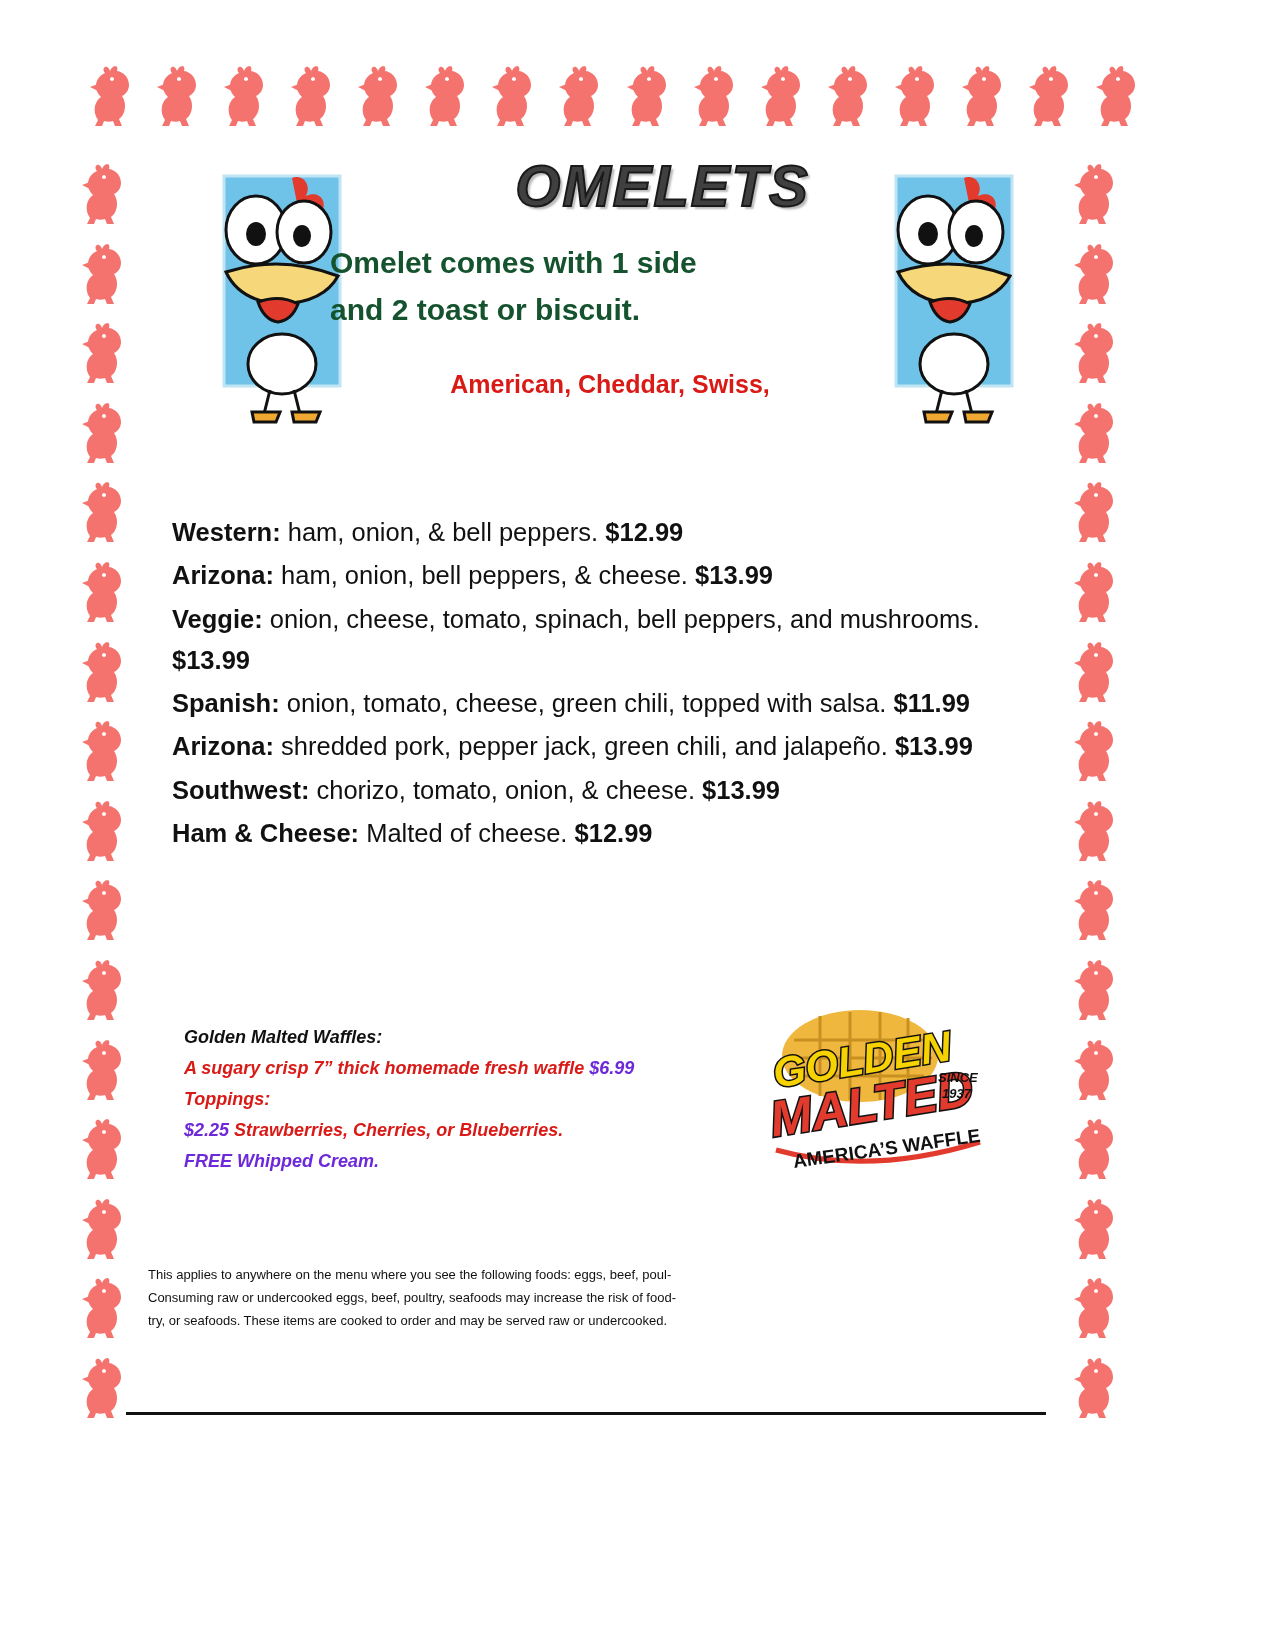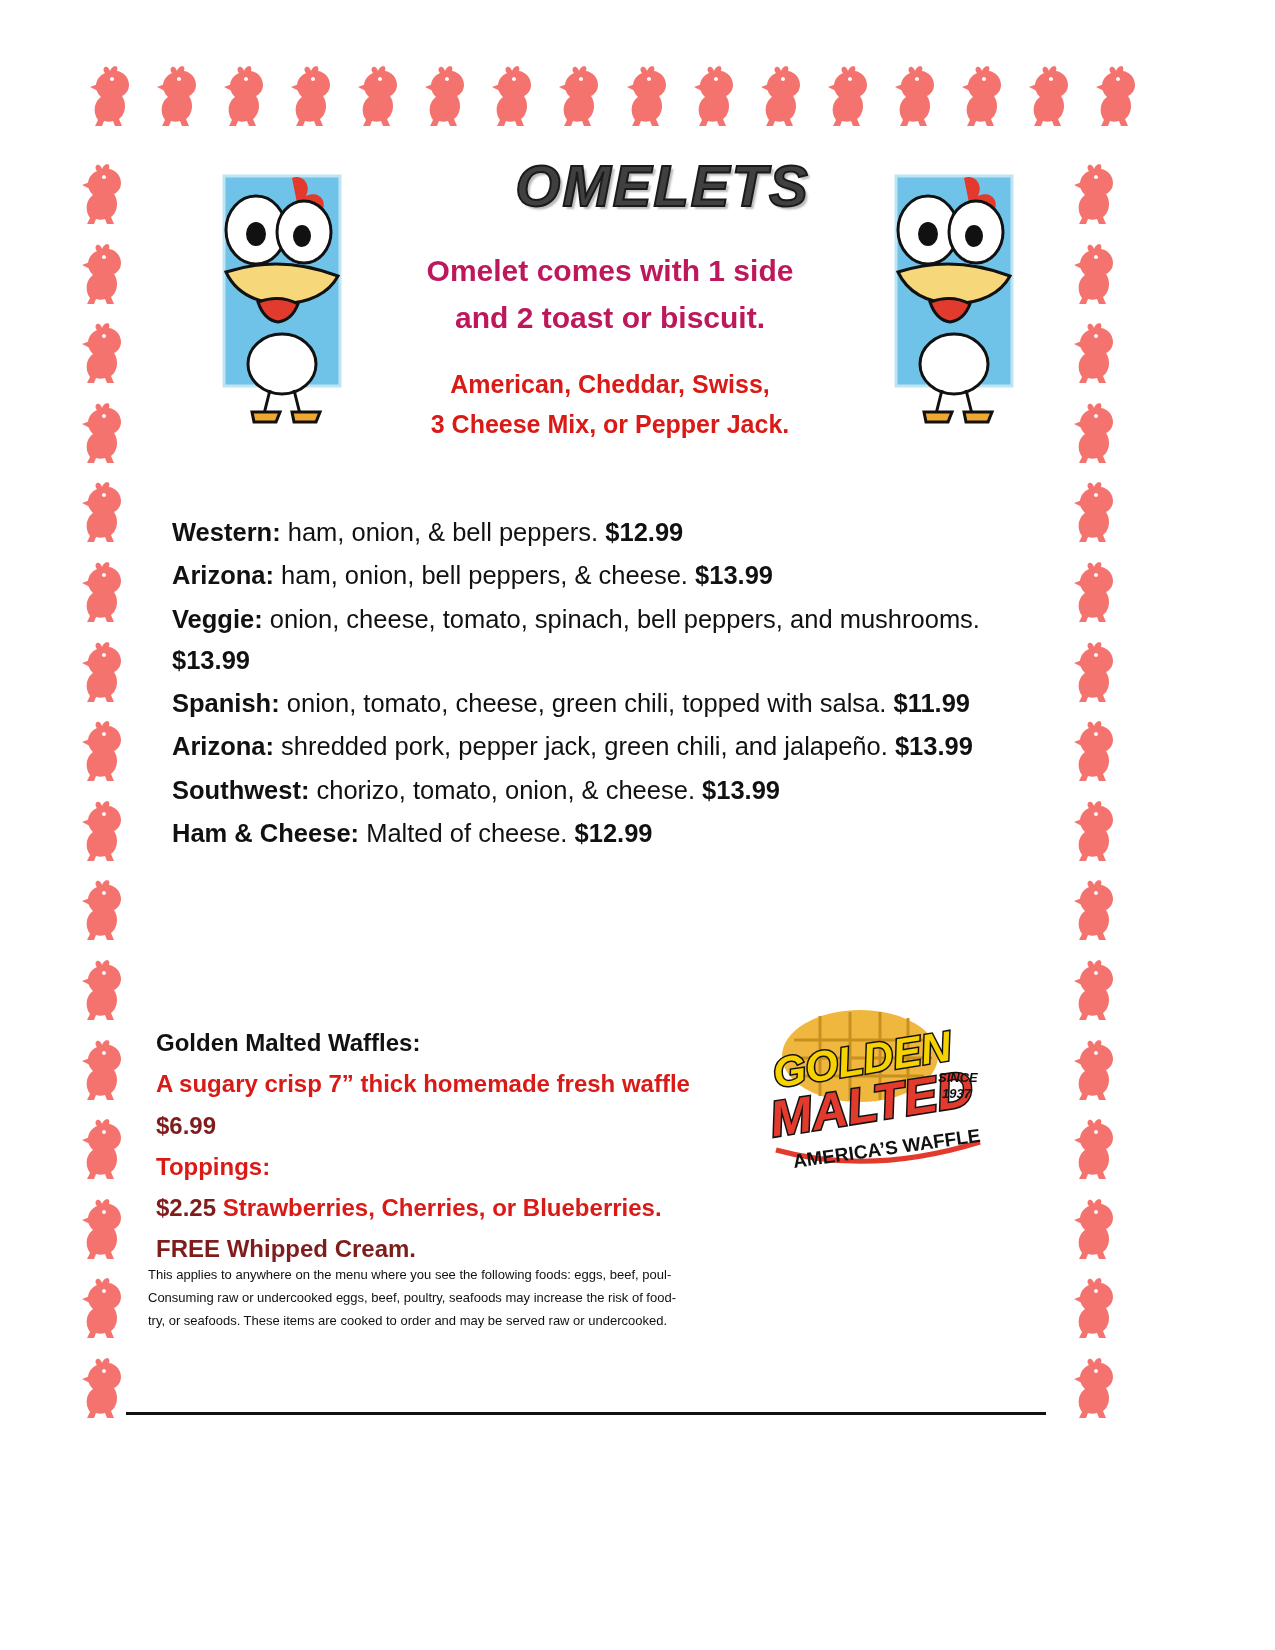--- a/index.html
+++ b/index.html
@@ -71,27 +71,26 @@
     letter-spacing: 2px;
     color: #404040;
     -webkit-text-stroke: 2px #1a1a1a;
     text-shadow: 3px 3px 2px rgba(120,120,120,0.5);
     font-family: "Liberation Sans", sans-serif;
     padding-left: 25px;
   }
 
   .subtitle {
     position: absolute;
-    top: 248px;
+    top: 240px;
     left: 330px;
     width: 560px;
-    text-align: center;
     font-size: 30px;
     font-weight: bold;
-    color: #be185d;
+    color: #14532d;
     line-height: 1.55;
   }
 
   .cheeses {
     position: absolute;
     top: 364px;
     left: 330px;
     width: 560px;
     text-align: center;
     font-size: 25px;
@@ -132,29 +131,30 @@
     font-weight: bold;
   }
   .item .price {
     font-weight: bold;
   }
 
   
   .waffles {
     position: absolute;
     top: 1022px;
-    left: 156px;
+    left: 184px;
     width: 600px;
-    font-size: 24px;
+    font-size: 18px;
     line-height: 1.72;
     color: #111;
+    font-style: italic;
   }
   .waffles .hdr { font-weight: bold; }
   .waffles .red { color: #d91a16; font-weight: bold; }
-  .waffles .blk { color: #7f1d1d; font-weight: bold; }
+  .waffles .blk { color: #6d28d9; font-weight: bold; }
 
   .logo {
     position: absolute;
     top: 1000px;
     left: 742px;
     width: 250px;
     height: 190px;
   }
 
   
@@ -516,21 +516,20 @@
 
   <div class="title">OMELETS</div>
 
   <div class="subtitle">
     <div>Omelet comes with 1 side</div>
     <div>and 2 toast or biscuit.</div>
   </div>
 
   <div class="cheeses">
     <div>American, Cheddar, Swiss,</div>
-    <div>3 Cheese Mix, or Pepper Jack.</div>
   </div>
 
   <div class="items">
     <div class="item">
       <span class="name">Western:</span><span> ham, onion, &amp; bell peppers. </span><span class="price">$12.99</span>
     </div>
     <div class="item">
       <span class="name">Arizona:</span><span> ham, onion, bell peppers, &amp; cheese. </span><span class="price">$13.99</span>
     </div>
     <div class="item">

